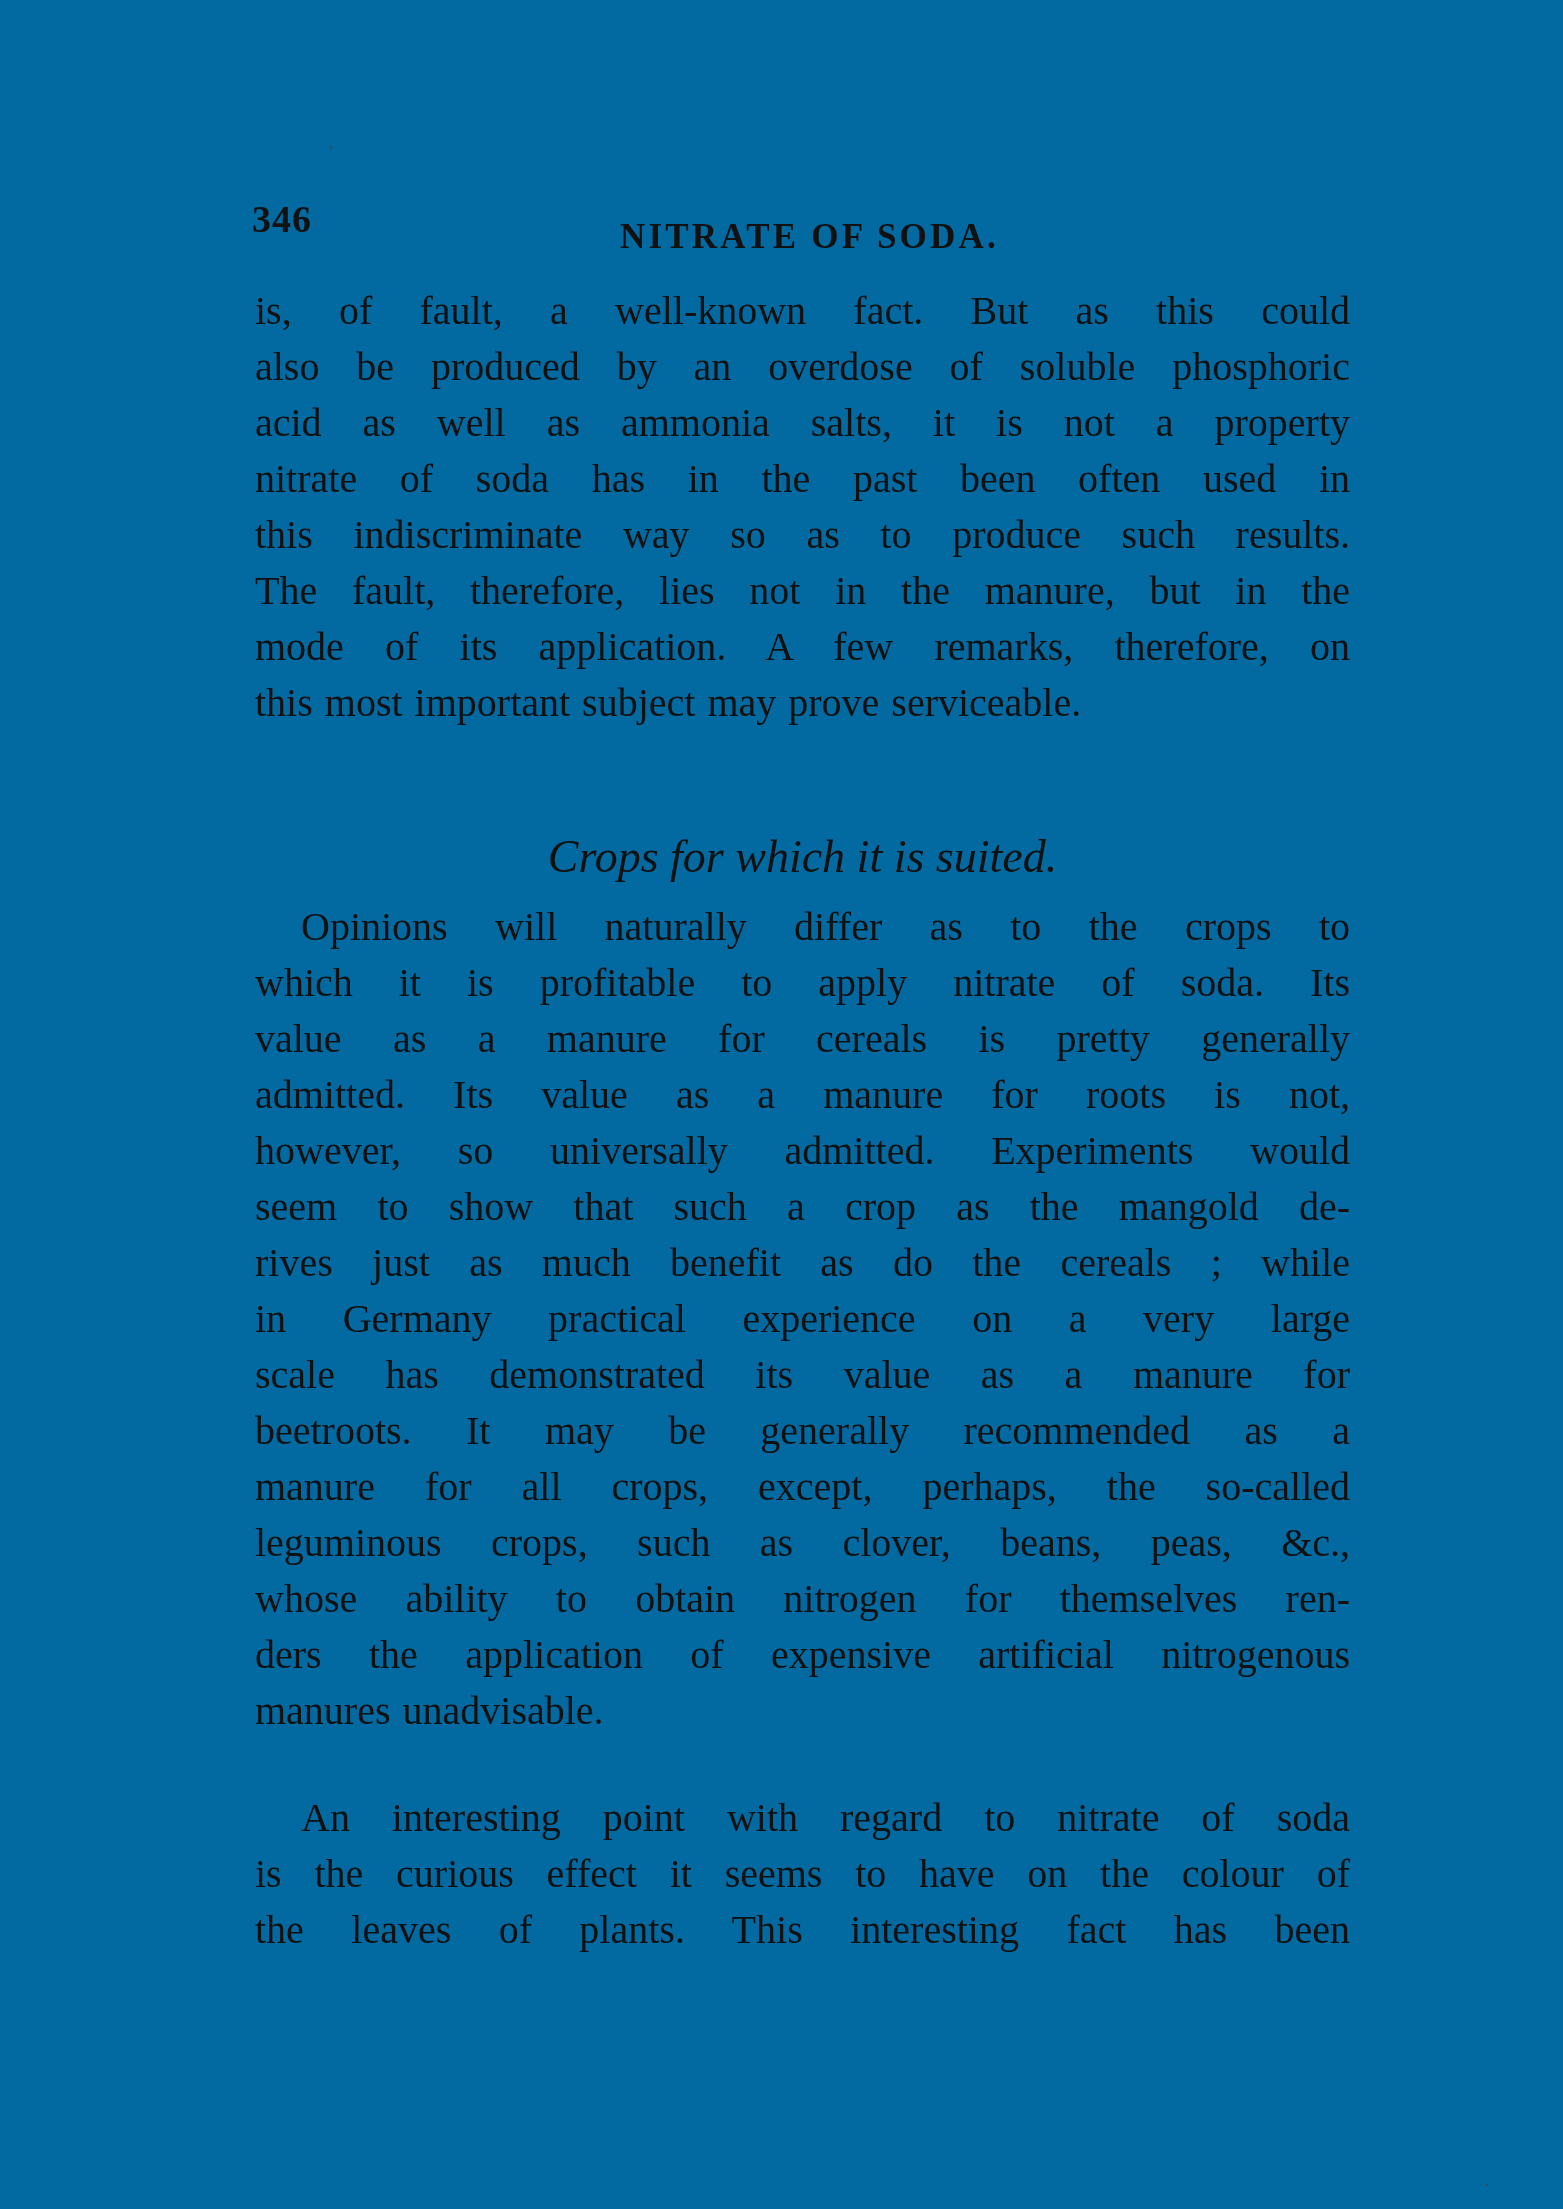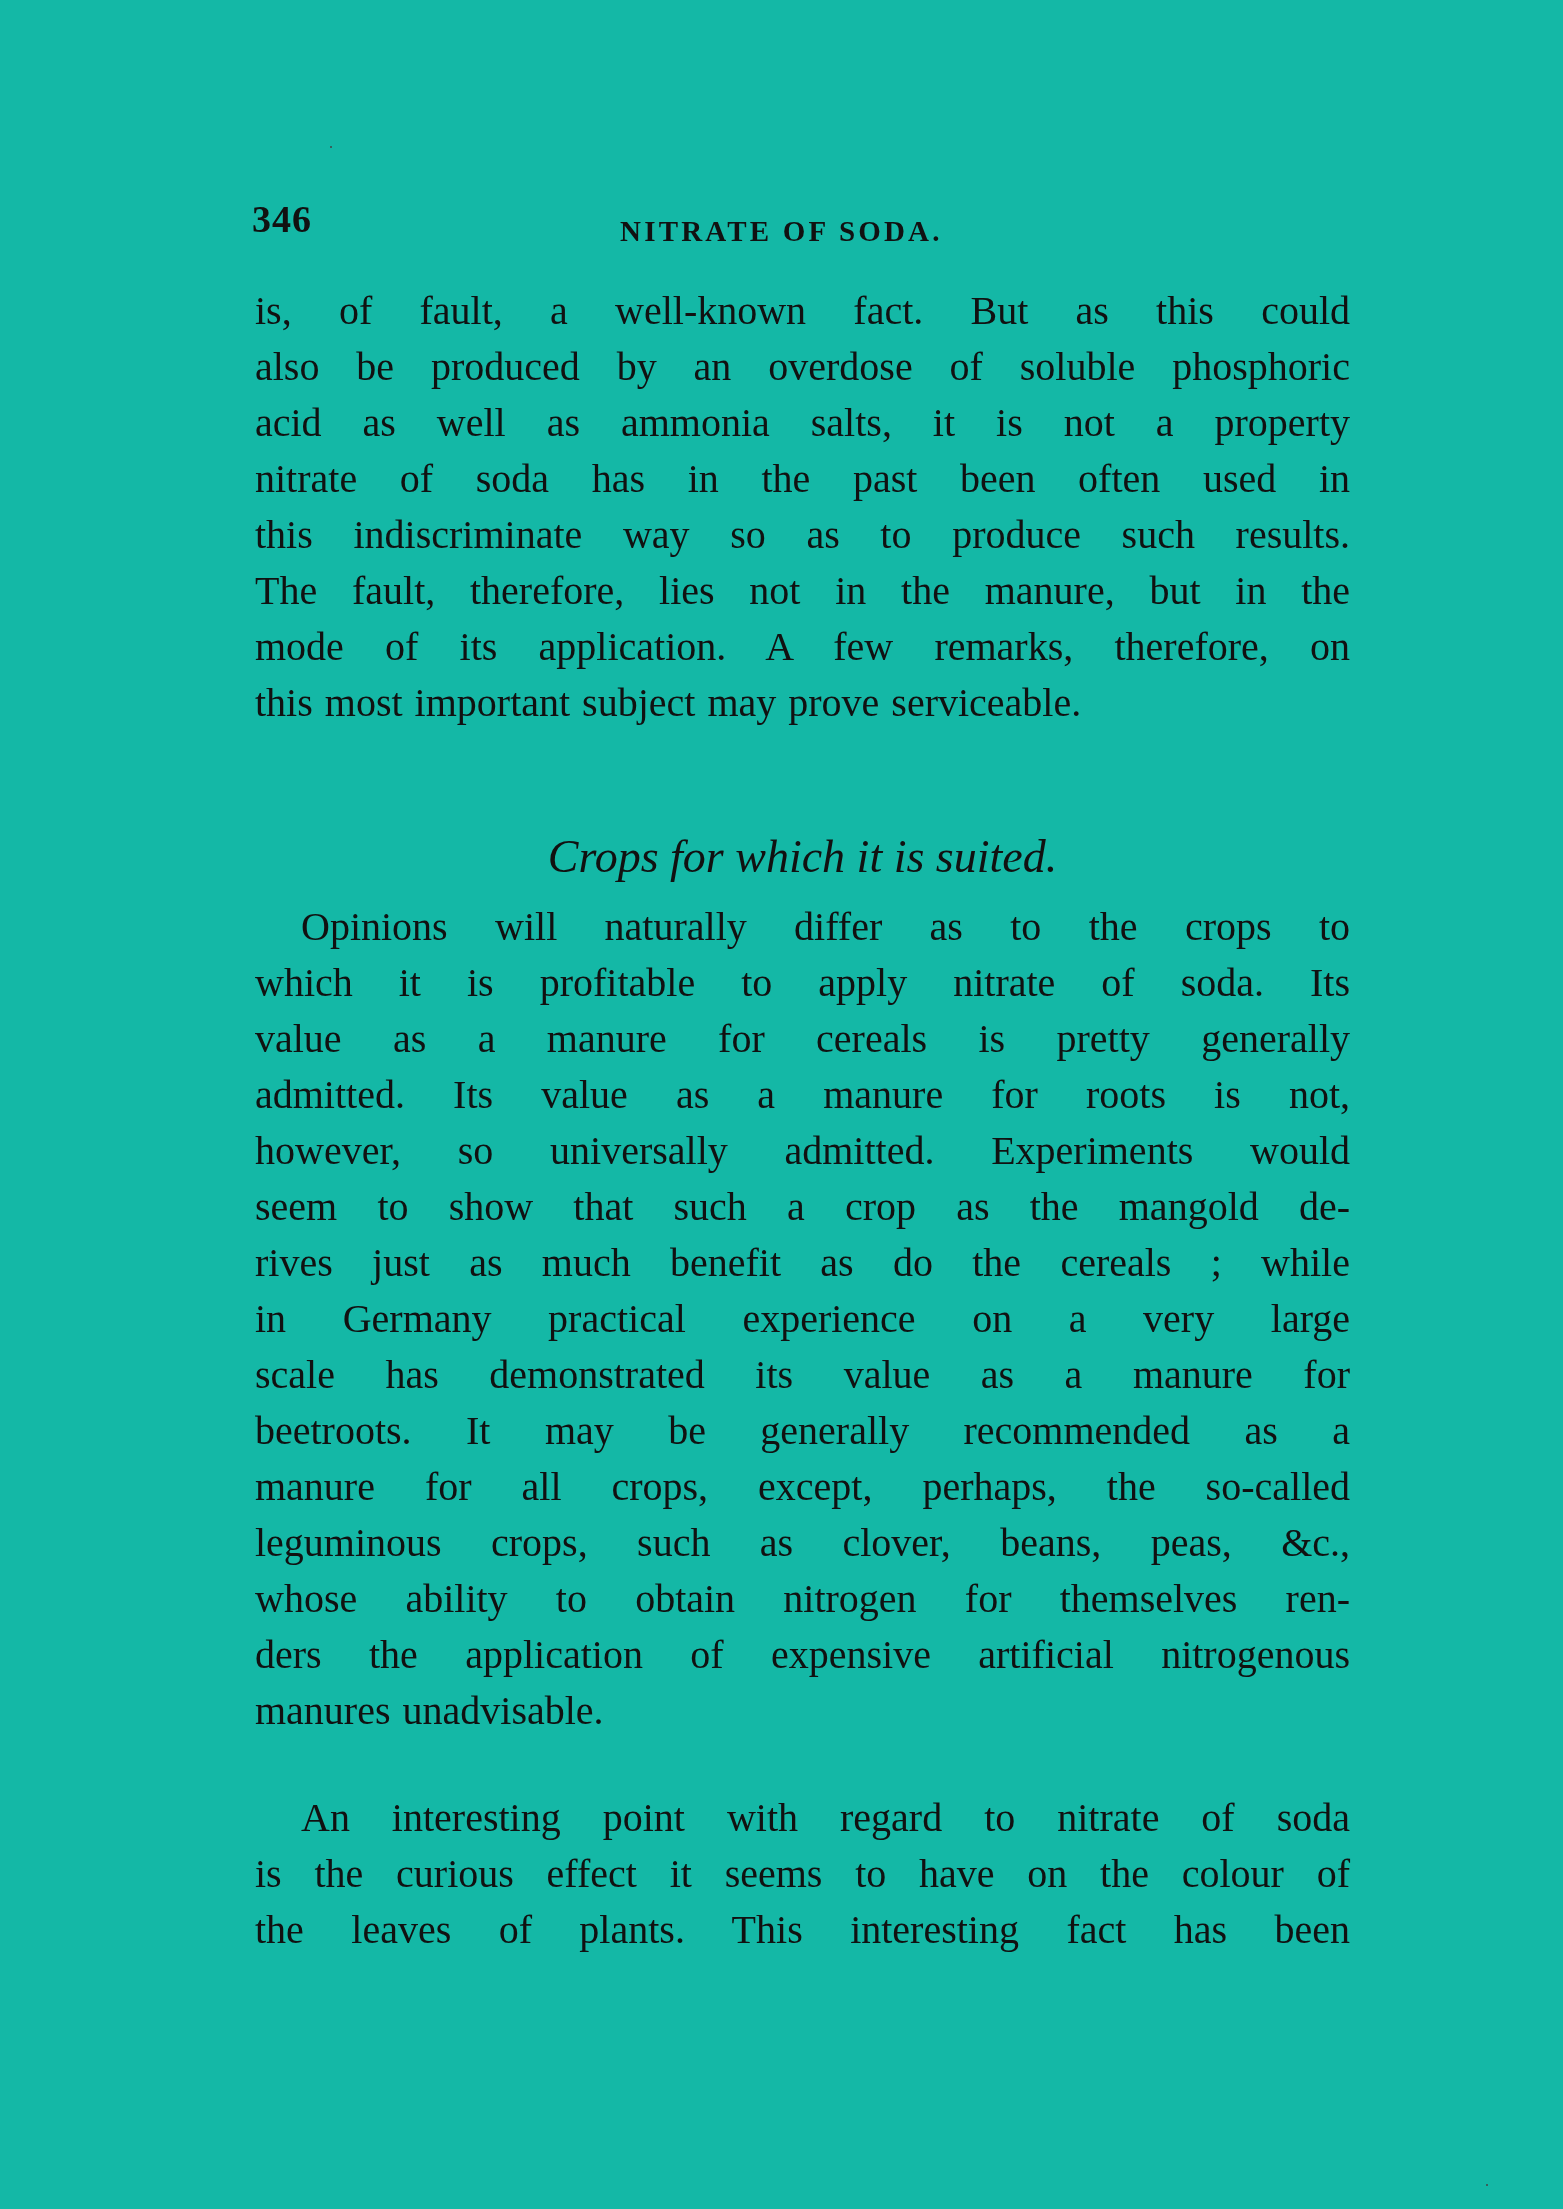--- a/index.html
+++ b/index.html
@@ -1,28 +1,28 @@
 <!DOCTYPE html>
 <html><head>
 <meta charset="utf-8">
 <style>
   html, body { margin: 0; padding: 0; background: #ffffff; }
   body { width: 1563px; height: 2209px; position: relative; overflow: hidden; color: #111111; }
-  .page { position: absolute; left: 0; top: 0; width: 1563px; height: 2209px; background: #14b8a6; }
+  .page { position: absolute; left: 0; top: 0; width: 1563px; height: 2209px; background: #0369a1; }
   .running-head {
     position: absolute; left: 252px; top: 191px; width: 1098px; height: 56px;
     font-family: "Liberation Serif", serif;
   }
   .page-number {
     position: absolute; left: 0; top: 0; line-height: 56px;
     font-size: 38px; font-weight: bold; letter-spacing: 1px;
   }
   .running-title {
-    position: absolute; left: 368px; top: 12px; line-height: 56px;
-    font-size: 29px; font-weight: bold; letter-spacing: 3.2px; white-space: nowrap;
+    position: absolute; left: 368px; top: 18px; line-height: 56px;
+    font-size: 35px; font-weight: bold; letter-spacing: 3.2px; white-space: nowrap;
   }
   .block {
     position: absolute; left: 255px; width: 1095px;
     font-family: "Liberation Serif", serif; font-size: 40px; line-height: 56px;
   }
   .line {
     display: block; height: 56px; white-space: nowrap; overflow: visible;
     text-align: justify; text-align-last: justify; word-spacing: 2px;
   }
   .line.wrap { white-space: normal; }

